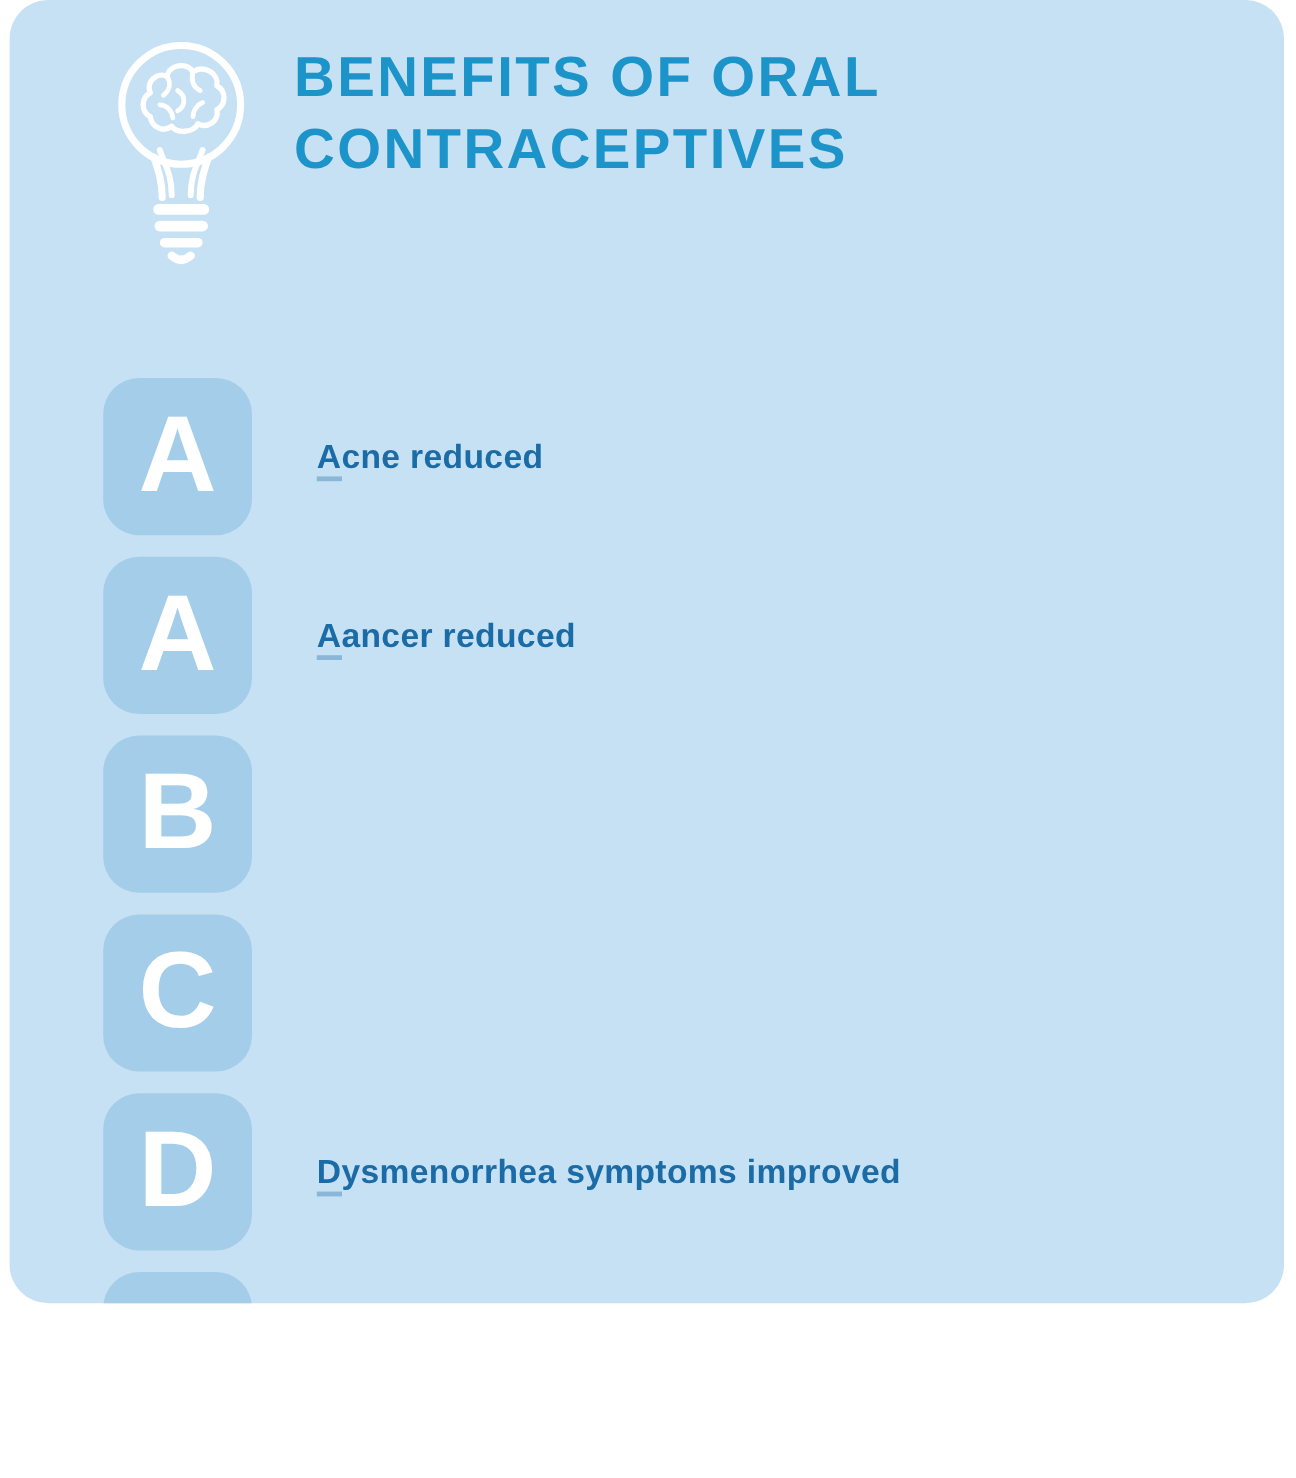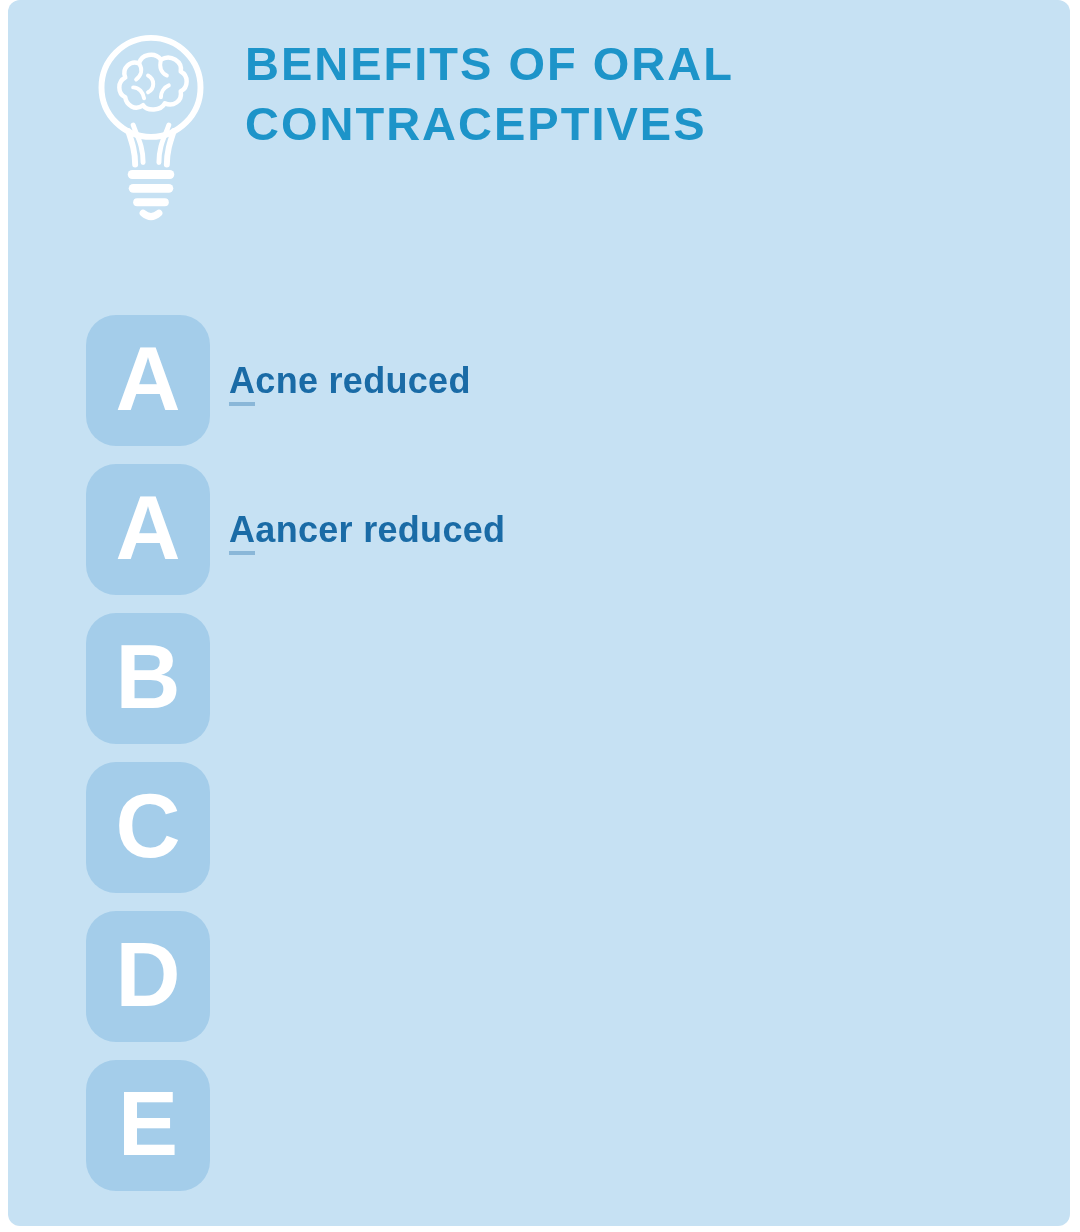--- a/index.html
+++ b/index.html
@@ -5,22 +5,22 @@
   :root{
     --card-bg:#c6e1f3;
     --tile-bg:#a4cdea;
     --title-color:#1d94c9;
     --text-color:#1a6ba6;
     --underline-color:rgba(26,107,166,.35);
   }
   *{margin:0;padding:0;box-sizing:border-box;}
   html,body{width:1080px;height:1232px;background:#ffffff;font-family:"Liberation Sans",sans-serif;}
   .card{
-    position:absolute;left:8px;top:0;width:1062px;height:1226px;
-    background:var(--card-bg);border-radius:12px;overflow:hidden;
+    position:absolute;left:8px;top:0;width:1062px;height:1086px;
+    background:var(--card-bg);border-radius:32px;overflow:hidden;
   }
   .bulb-icon{position:absolute;left:80px;top:26px;width:126px;height:198px;}
   .title{
     position:absolute;left:237px;top:34px;
     color:var(--title-color);font-size:47px;font-weight:700;
     letter-spacing:2px;line-height:60px;
   }
   .list{
     position:absolute;left:78px;top:315px;width:960px;
     display:flex;flex-direction:column;gap:18px;
@@ -28,22 +28,22 @@
   .row{display:flex;align-items:center;height:131px;}
   .tile{
     flex:none;width:124px;height:131px;border-radius:30px;
     background:var(--tile-bg);display:flex;align-items:center;justify-content:center;
   }
   .tile .letter{
     color:#ffffff;font-size:90px;font-weight:700;line-height:1;
     transform:translateY(-2px);
   }
   .item-text{
-    margin-left:19px;color:var(--text-color);
-    font-size:36px;font-weight:700;line-height:52px;letter-spacing:.3px;
+    margin-left:54px;color:var(--text-color);
+    font-size:28px;font-weight:700;line-height:52px;letter-spacing:.3px;
   }
   .item-text .first{
     border-bottom:4px solid var(--underline-color);
     padding-bottom:1px;
   }
   .line2{margin-left:41px;}
 </style>
 </head>
 <body>
 
@@ -110,20 +110,24 @@
   <div class="row">
     <div class="tile">
       <span class="letter">C</span>
     </div>
   </div>
 
   <div class="row">
     <div class="tile">
       <span class="letter">D</span>
     </div>
+    <div class="item-text">
+      <div><span class="first">D</span><span class="rest">ysmenorrhea symptoms improved</span></div>
+
+    </div>
   </div>
 
   <div class="row">
     <div class="tile">
       <span class="letter">E</span>
     </div>
   </div>
 </div>
 </div>
 

